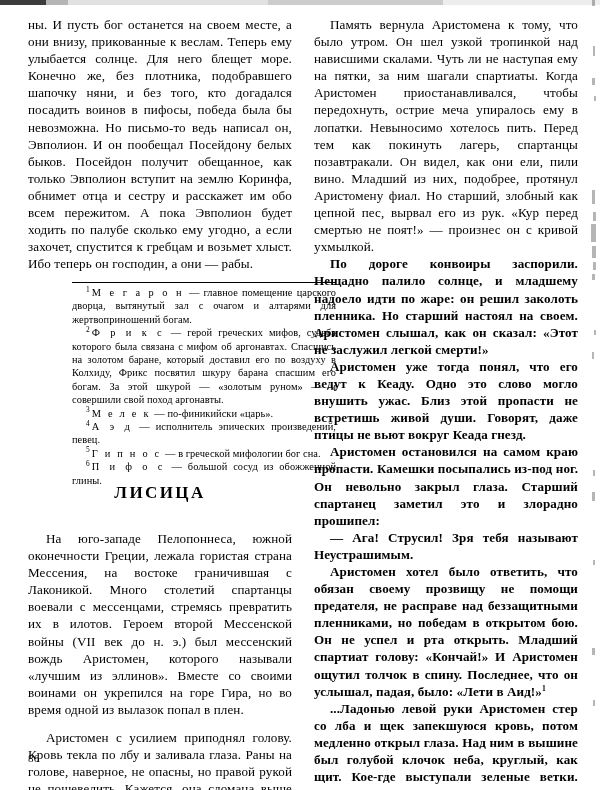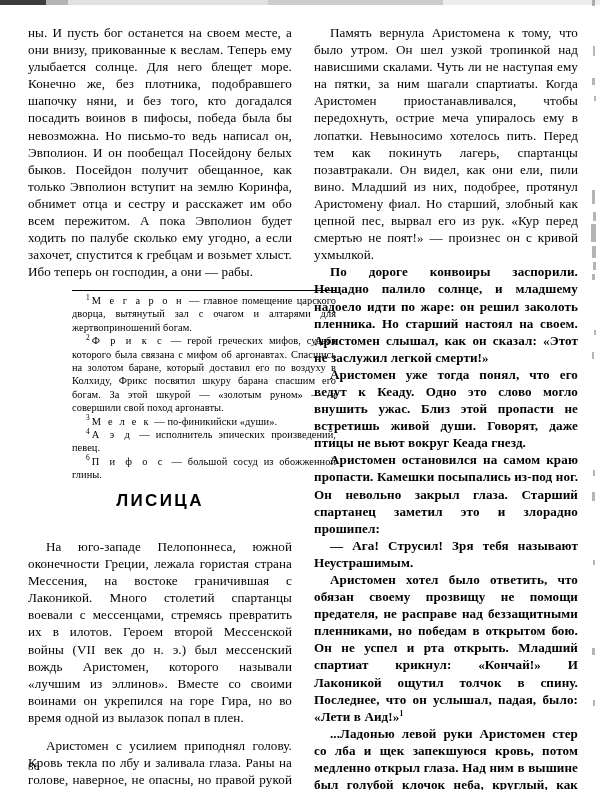--- a/index.html
+++ b/index.html
@@ -48,21 +48,21 @@
   }
   .scan-right-speckle i {
     position: absolute;
     display: block;
     background: #5a5a5a;
     opacity: .45;
   }
 
   .page {
     position: absolute;
-    top: 8px; left: 0;
+    top: 0; left: 0;
     width: 600px;
     height: 582px;
     border-radius: 17px;
   }
 
   .columns {
     position: absolute;
     top: 16px;
     left: 0;
     width: 600px;
@@ -121,21 +121,21 @@
     margin-right: 1px;
   }
 
   
   .story-title {
     position: absolute;
     left: 28px;
     top: 483px;
     width: 264px;
     text-align: center;
-    font-family: Liberation Sans, sans-serif;
+    font-family: Liberation Serif, serif;
     font-weight: bold;
     font-size: 17px;
     letter-spacing: 2.4px;
   }
 
   
   .story-body {
     position: absolute;
     left: 28px;
     top: 530px;
@@ -197,37 +197,38 @@
     <div class="col col-left">
       <p class="para cont">ны. И пусть бог останется на своем месте, а они внизу, прикованные к веслам. Теперь ему улыбается солнце. Для него блещет море. Конечно же, без плотника, подобравшего шапочку няни, и без того, кто догадался посадить воинов в пифосы, победа была бы невозможна. Но письмо-то ведь написал он, Эвполион. И он пообещал Посейдону белых быков. Посейдон получит обещанное, как только Эвполион вступит на землю Коринфа, обнимет отца и сестру и расскажет им обо всем пережитом. А пока Эвполион будет ходить по палубе сколько ему угодно, а если захочет, спустится к гребцам и возьмет хлыст. Ибо теперь он господин, а они — рабы.</p>
     </div>
 
     <div class="col col-right">
       <p class="para">Память вернула Аристомена к тому, что было утром. Он шел узкой тропинкой над нависшими скалами. Чуть ли не наступая ему на пятки, за ним шагали спартиаты. Когда Аристомен приостанавливался, чтобы передохнуть, острие меча упиралось ему в лопатки. Невыносимо хотелось пить. Перед тем как покинуть лагерь, спартанцы позавтракали. Он видел, как они ели, пили вино. Младший из них, подобрее, протянул Аристомену фиал. Но старший, злобный как цепной пес, вырвал его из рук. «Кур перед смертью не поят!» — произнес он с кривой ухмылкой.</p>
       <p class="para">По дороге конвоиры заспорили. Нещадно палило солнце, и младшему надоело идти по жаре: он решил заколоть пленника. Но старший настоял на своем. Аристомен слышал, как он сказал: «Этот не заслужил легкой смерти!»</p>
       <p class="para">Аристомен уже тогда понял, что его ведут к Кеаду. Одно это слово могло внушить ужас. Близ этой пропасти не встретишь живой души. Говорят, даже птицы не вьют вокруг Кеада гнезд.</p>
       <p class="para">Аристомен остановился на самом краю пропасти. Камешки посыпались из-под ног. Он невольно закрыл глаза. Старший спартанец заметил это и злорадно прошипел:</p>
       <p class="para">— Ага! Струсил! Зря тебя называют Неустрашимым.</p>
-      <p class="para"><span>Аристомен хотел было ответить, что обязан своему прозвищу не помощи предателя, не расправе над беззащитными пленниками, но победам в открытом бою. Он не успел и рта открыть. Младший спартиат крикнул: «Кончай!» И Лаконикой ощутил толчок в спину. Последнее, что он услышал, падая, было: «Лети в Аид!»</span><sup class="ref">1</sup></p>
+      <p class="para"><span>Аристомен хотел было ответить, что обязан своему прозвищу не помощи предателя, не расправе над беззащитными пленниками, но победам в открытом бою. Он не успел и рта открыть. Младший спартиат голову: «Кончай!» И Аристомен ощутил толчок в спину. Последнее, что он услышал, падая, было: «Лети в Аид!»</span><sup class="ref">1</sup></p>
       <p class="para">...Ладонью левой руки Аристомен стер со лба и щек запекшуюся кровь, потом медленно открыл глаза. Над ним в вышине был голубой клочок неба, круглый, как щит. Кое-где выступали зеленые ветки. Один из этих росших на</p>
     </div>
 
   </div>
 
   <div class="footnotes">
     <div class="footnote-rule"></div>
 
     <p class="fn"><sup>1</sup><span class="term">М е г а р о н</span><span> — главное помещение царского дворца, вытянутый зал с очагом и алтарями для жертвоприношений богам.</span></p>
 
     <p class="fn"><sup>2</sup><span class="term">Ф р и к с</span><span> — герой греческих мифов, судьба которого была связана с мифом об аргонавтах. Спасшись на золотом баране, который доставил его по воздуху в Колхиду, Фрикс посвятил шкуру барана спасшим его богам. За этой шкурой — «золотым руном» — и совершили свой поход аргонавты.</span></p>
 
-    <p class="fn"><sup>3</sup><span class="term">М е л е к</span><span> — по-финикийски «души».</span></p>
+    <p class="fn"><sup>3</sup><span class="term">М е л е к</span><span> — по-финикийски «царь».</span></p>
 
     <p class="fn"><sup>4</sup><span class="term">А э д</span><span> — исполнитель эпических произведений, певец.</span></p>
 
+    <p class="fn"><sup>5</sup><span class="term">Г и п н о с</span><span> — в греческой мифологии бог сна.</span></p>
 
     <p class="fn"><sup>6</sup><span class="term">П и ф о с</span><span> — большой сосуд из обожженной глины.</span></p>
   </div>
 
   <div class="story-title">ЛИСИЦА</div>
 
   <div class="story-body">
     <p class="para">На юго-западе Пелопоннеса, южной оконечности Греции, лежала гористая страна Мессения, на востоке граничившая с Лаконикой. Много столетий спартанцы воевали с мессенцами, стремясь превратить их в илотов. Героем второй Мессенской войны (VII век до н. э.) был мессенский вождь Аристомен, которого называли «лучшим из эллинов». Вместе со своими воинами он укрепился на горе Гира, но во время одной из вылазок попал в плен.</p>
     <div class="story-gap"></div>
     <p class="para">Аристомен с усилием приподнял голову. Кровь текла по лбу и заливала глаза. Раны на голове, наверное, не опасны, но правой рукой не пошевелить. Кажется, она сломана выше локтя.</p>

